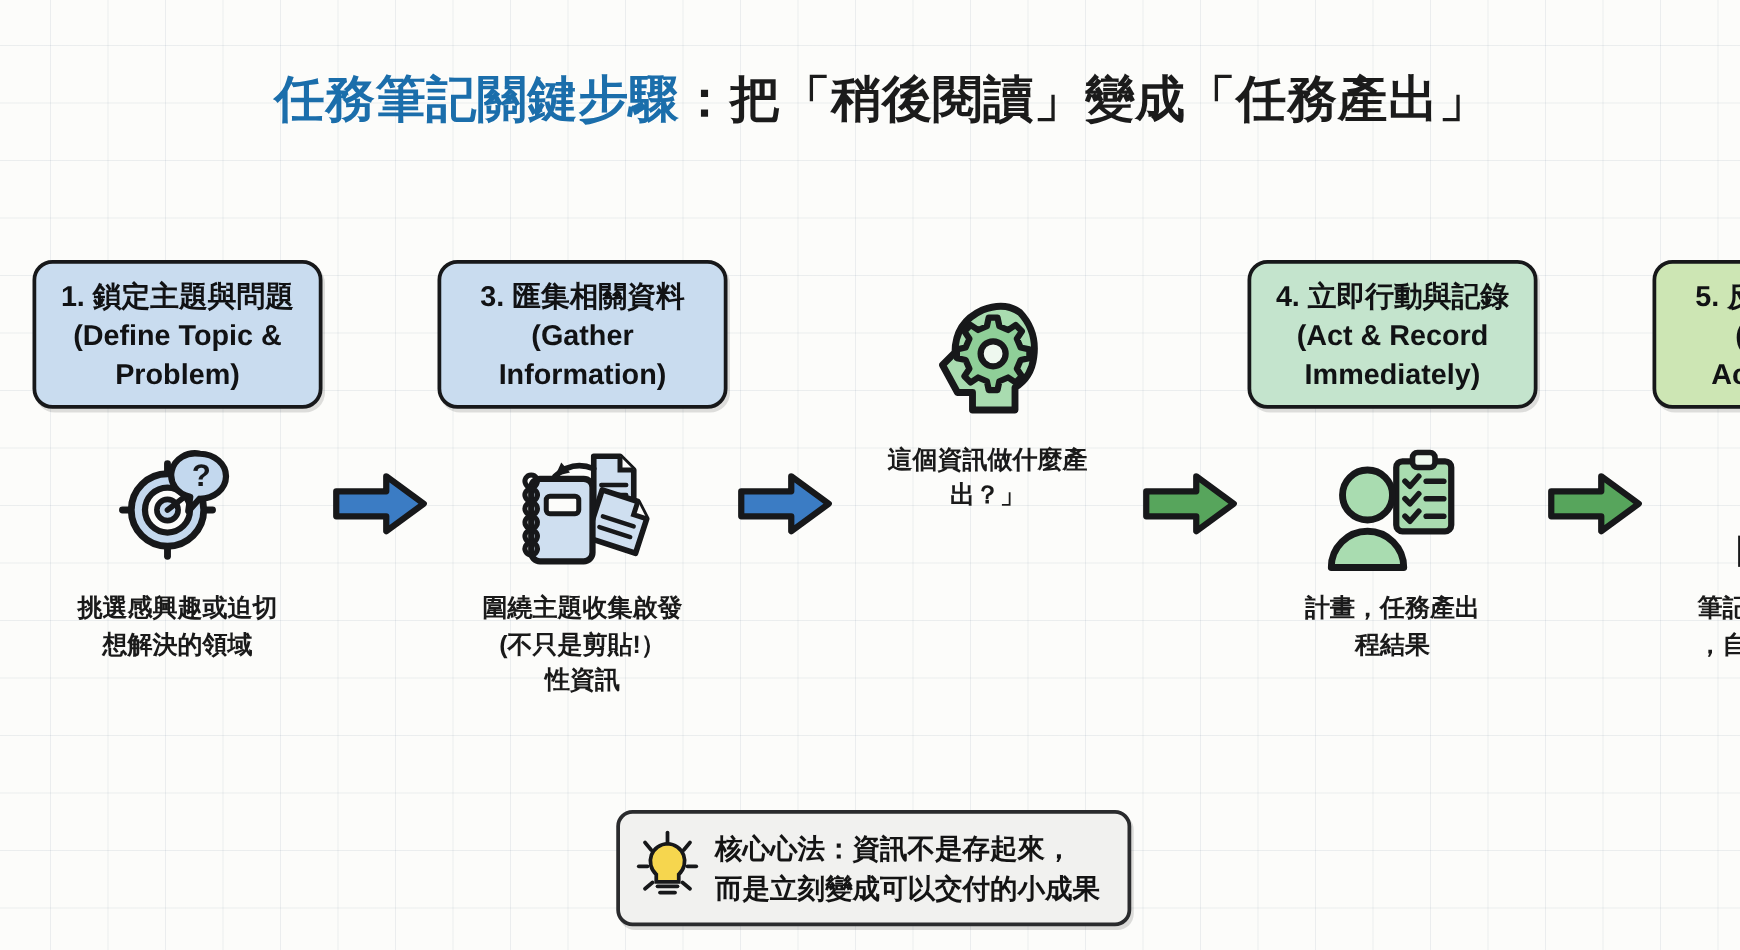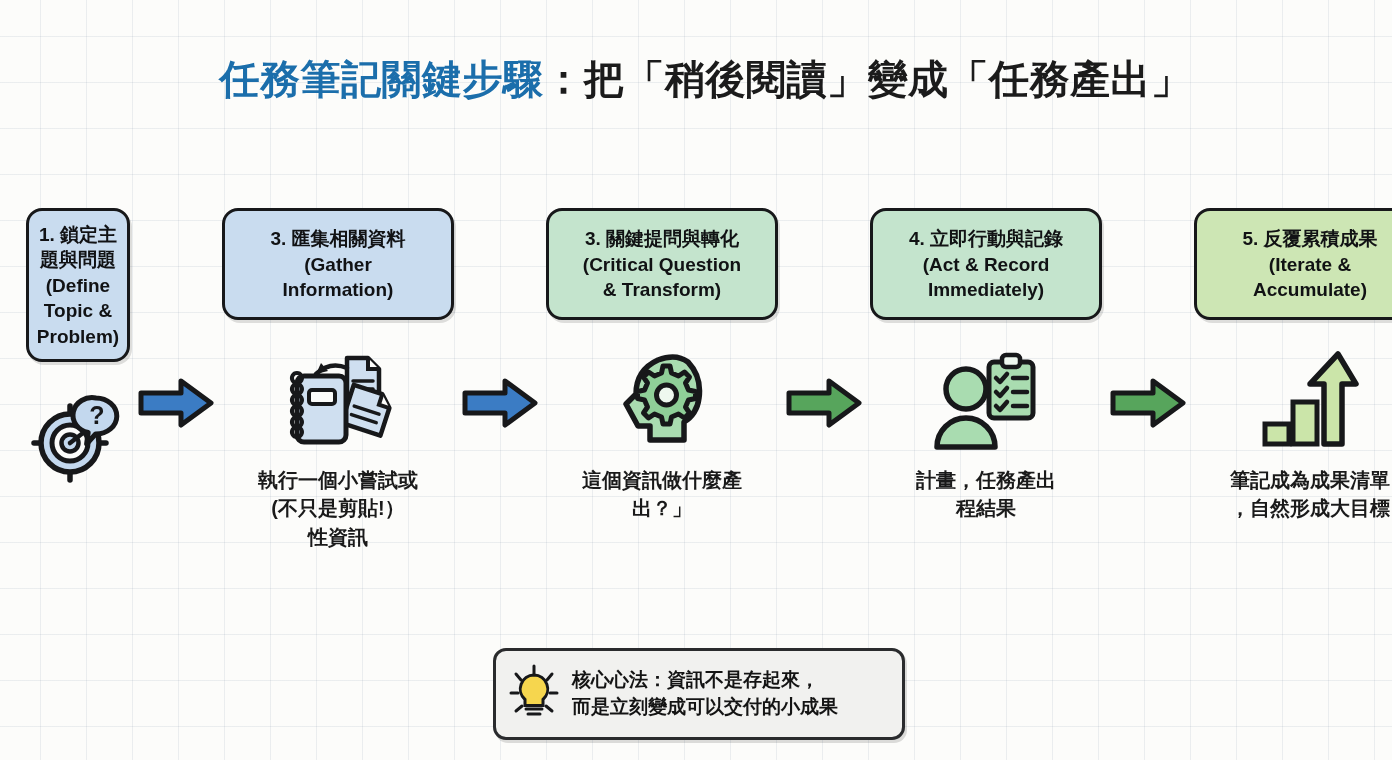--- a/index.html
+++ b/index.html
@@ -63,21 +63,21 @@
     width: 100%;
     box-sizing: border-box;
     min-height: 112px;
     border: 3px solid #17181a;
     border-radius: 16px;
     padding: 11px 4px 10px;
     display: flex;
     align-items: center;
     justify-content: center;
     text-align: center;
-    font-size: 19px;
+    font-size: 23px;
     font-weight: bold;
     line-height: 1.34;
     color: #111214;
     box-shadow: 2px 3px 0 rgba(0,0,0,0.12);
   }
   .step-box .cn { display: block; }
   .step-box .en { display: block; }
 
   .icon-slot {
     height: 108px;
@@ -117,21 +117,21 @@
     border-radius: 13px;
     background: #f1f1ef;
     padding: 12px 16px 12px 12px;
     display: flex;
     align-items: center;
     gap: 12px;
     box-shadow: 2px 3px 0 rgba(0,0,0,0.13);
   }
   #callout .bulb { flex: 0 0 auto; }
   #callout .lines {
-    font-size: 19px;
+    font-size: 22px;
     font-weight: bold;
     line-height: 1.42;
     color: #141414;
   }
 </style>
 </head>
 <body>
 
 <div id="canvas">
 
@@ -157,20 +157,24 @@
             <line x1="8" y1="51" x2="22" y2="51"></line>
             <line x1="66" y1="51" x2="80" y2="51"></line>
           </g>
           <circle cx="44" cy="51" r="29" fill="#c3d8ee" stroke="#17181a" stroke-width="5.5"></circle>
           <circle cx="44" cy="51" r="18" fill="#fcfcfa" stroke="#17181a" stroke-width="5"></circle>
           <circle cx="44" cy="51" r="8.5" fill="#c3d8ee" stroke="#17181a" stroke-width="4.5"></circle>
           <path d="M44 51 L66 34" stroke="#17181a" stroke-width="4.5" fill="none" stroke-linecap="round"></path>
           <path d="M70 6 a21 18 0 1 1 -0.4 36 l-9 10 l1.6 -11.6 A18.5 17 0 0 1 70 6 Z" fill="#c3d8ee" stroke="#17181a" stroke-width="5" stroke-linejoin="round"></path>
           <text x="71" y="32" font-family="'Liberation Sans',sans-serif" font-size="25" font-weight="bold" fill="#17181a" text-anchor="middle">?</text>
         </svg>
+      </div>
+      <div class="caption">
+        <div>挑選感興趣或迫切</div>
+        <div>想解決的領域</div>
       </div>
     </div>
 
     <div class="arrow-slot">
       <svg width="78" height="54" viewBox="0 0 78 54">
         <path d="M4 17 L44 17 L44 5 L74 27 L44 49 L44 37 L4 37 Z" fill="#3b7cc4" stroke="#17181a" stroke-width="5" stroke-linejoin="round"></path>
       </svg>
     </div>
 
     <div class="step">
@@ -208,40 +212,33 @@
             <path d="M13 33 a5 5 0 1 0 -0.1 0"></path>
             <path d="M13 44 a5 5 0 1 0 -0.1 0"></path>
             <path d="M13 55 a5 5 0 1 0 -0.1 0"></path>
             <path d="M13 66 a5 5 0 1 0 -0.1 0"></path>
             <path d="M13 77 a5 5 0 1 0 -0.1 0"></path>
             <path d="M13 87 a5 5 0 1 0 -0.1 0"></path>
           </g>
         </svg>
       </div>
       <div class="caption">
-        <div>執行一個小嘗試或</div>
+        <div>圍繞主題收集啟發</div>
         <div>(不只是剪貼!）</div>
         <div>性資訊</div>
       </div>
     </div>
 
     <div class="arrow-slot">
       <svg width="78" height="54" viewBox="0 0 78 54">
         <path d="M4 17 L44 17 L44 5 L74 27 L44 49 L44 37 L4 37 Z" fill="#3b7cc4" stroke="#17181a" stroke-width="5" stroke-linejoin="round"></path>
       </svg>
     </div>
 
     <div class="step">
-      <div class="step-box" style="background:#c4e4cd">
-        <div>
-          <span class="cn">3. 關鍵提問與轉化</span>
-          <span class="en">(Critical Question</span>
-          <span class="en">&amp; Transform)</span>
-        </div>
-      </div>
       <div class="icon-slot">
         <svg width="96" height="100" viewBox="0 0 96 100">
           <path d="M74 12 Q88 27 85 48 Q83 64 70 72 L70 90 L36 90 L36 76 L24 76 L12 54 L22 44 Q22 20 44 10 Q62 3 74 12 Z" fill="#a9dcb0" stroke="#17181a" stroke-width="5.5" stroke-linejoin="round"></path>
           <g fill="#8fcf98" stroke="#17181a" stroke-width="5" stroke-linejoin="round">
             <path d="M49 16 l7 0 l1.5 7 l7 3 l6-4 l5 5 l-4 6 l3 7 l7 1.5 l0 7 l-7 1.5 l-3 7 l4 6 l-5 5 l-6-4 l-7 3 l-1.5 7 l-7 0 l-1.5-7 l-7-3 l-6 4 l-5-5 l4-6 l-3-7 l-7-1.5 l0-7 l7-1.5 l3-7 l-4-6 l5-5 l6 4 l7-3 Z"></path>
           </g>
           <circle cx="52.5" cy="45" r="10" fill="#eef8ef" stroke="#17181a" stroke-width="5"></circle>
         </svg>
       </div>
       <div class="caption">

